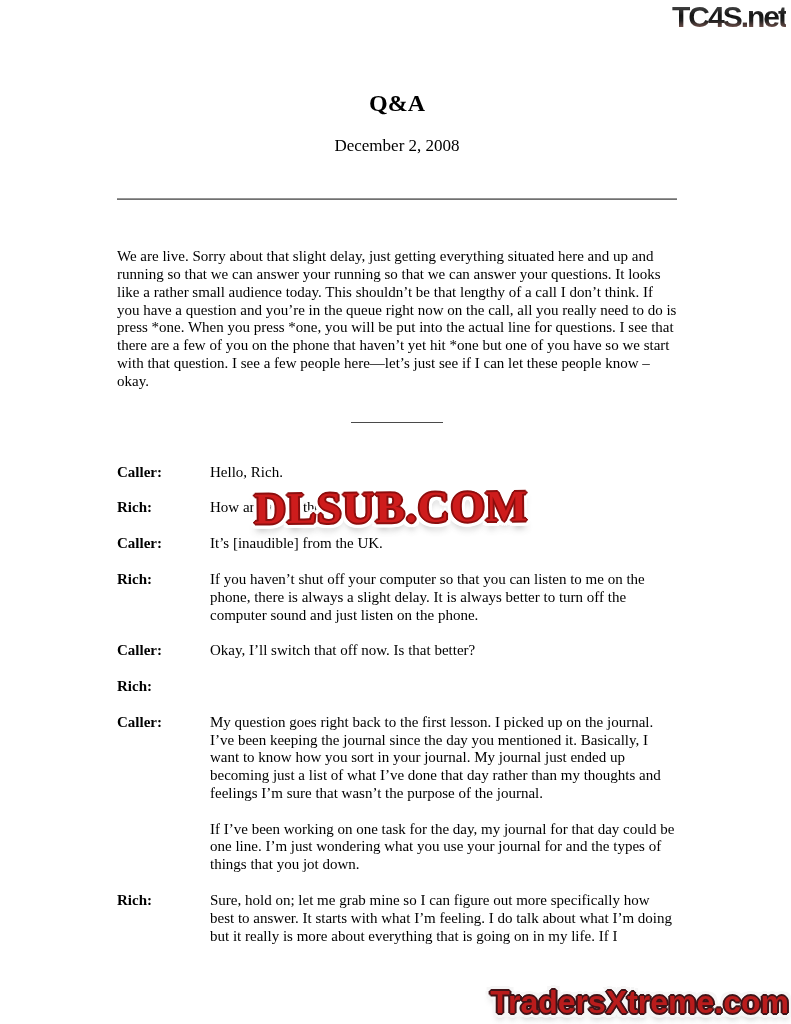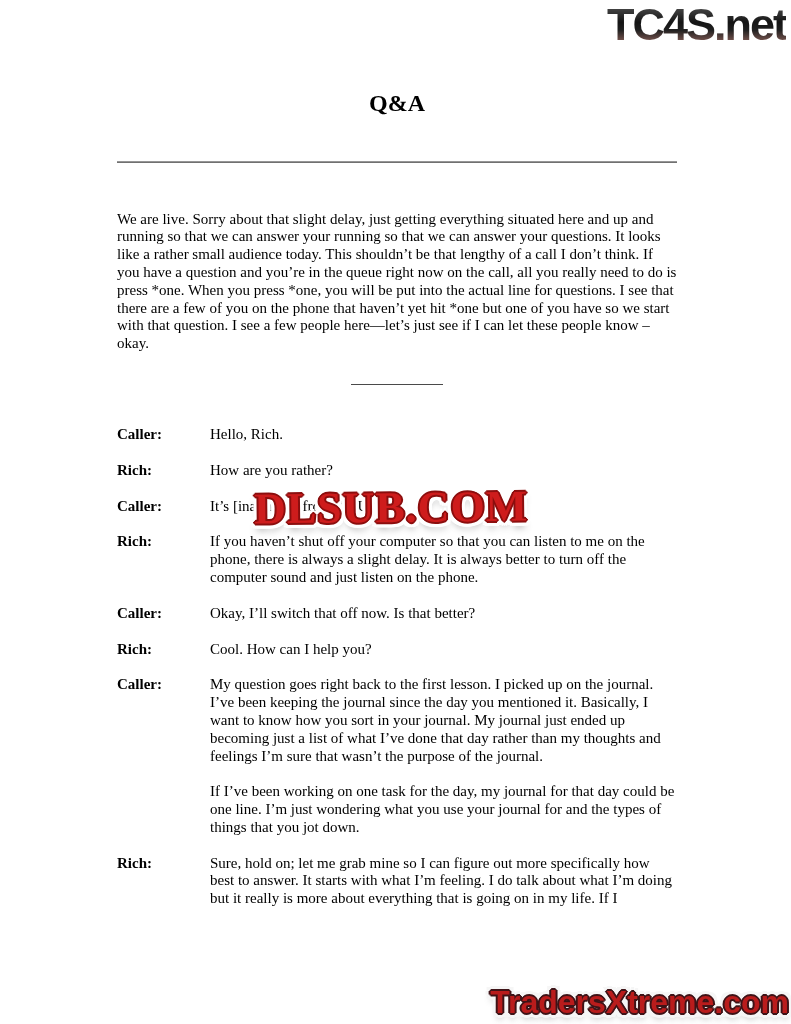--- a/index.html
+++ b/index.html
@@ -5,21 +5,21 @@
   html,body { margin:0; padding:0; background:#e8e8e8; }
   .page {
     position:relative; width:791px; height:1024px; margin:0 auto;
     background:#ffffff; overflow:hidden;
     font-family:"Liberation Serif", serif; color:#000;
   }
   
   .logo-top {
     position:absolute; top:2px; right:5px;
     font-family:"Liberation Sans", sans-serif; font-weight:bold;
-    font-size:45px; line-height:1; letter-spacing:-2px;
+    font-size:30px; line-height:1; letter-spacing:-2px;
     color:#1c1c1c; white-space:nowrap;
   }
   @supports ((-webkit-background-clip:text) or (background-clip:text)) {
     .logo-top {
       background:linear-gradient(180deg,#5a5a5a 0%,#141414 45%,#1f1f1f 62%,#96675f 96%);
       -webkit-background-clip:text; background-clip:text;
       color:transparent;
     }
   }
   
@@ -73,20 +73,21 @@
 </style>
 </head>
 <body>
 
 <div class="page">
 
   <div class="logo-top">TC4S.net</div>
 
   <div class="content">
     <h1 class="title">Q&amp;A</h1>
+    <div class="date">December 2, 2008</div>
     <div class="rule"></div>
     <p class="intro">We are live. Sorry about that slight delay, just getting everything situated here and up and running so that we can answer your running so that we can answer your questions. It looks like a rather small audience today. This shouldn’t be that lengthy of a call I don’t think. If you have a question and you’re in the queue right now on the call, all you really need to do is press *one. When you press *one, you will be put into the actual line for questions. I see that there are a few of you on the phone that haven’t yet hit *one but one of you have so we start with that question. I see a few people here—let’s just see if I can let these people know – okay.</p>
     <div class="mini-rule"></div>
     <div class="dialogue">
   <div class="dlg-row">
     <div class="dlg-speaker">Caller:</div>
     <div class="dlg-text">
             <p>Hello, Rich.</p>
           </div>
   </div>
@@ -114,23 +115,20 @@
 
   <div class="dlg-row">
     <div class="dlg-speaker">Caller:</div>
     <div class="dlg-text">
             <p>Okay, I’ll switch that off now. Is that better?</p>
           </div>
   </div>
 
   <div class="dlg-row">
     <div class="dlg-speaker">Rich:</div>
-    <div class="dlg-text">
-            <p>Cool. How can I help you?</p>
-          </div>
   </div>
 
   <div class="dlg-row">
     <div class="dlg-speaker">Caller:</div>
     <div class="dlg-text">
             <p>My question goes right back to the first lesson. I picked up on the journal. I’ve been keeping the journal since the day you mentioned it. Basically, I want to know how you sort in your journal. My journal just ended up becoming just a list of what I’ve done that day rather than my thoughts and feelings I’m sure that wasn’t the purpose of the journal.</p>
             <p>If I’ve been working on one task for the day, my journal for that day could be one line. I’m just wondering what you use your journal for and the types of things that you jot down.</p>
           </div>
   </div>
 

